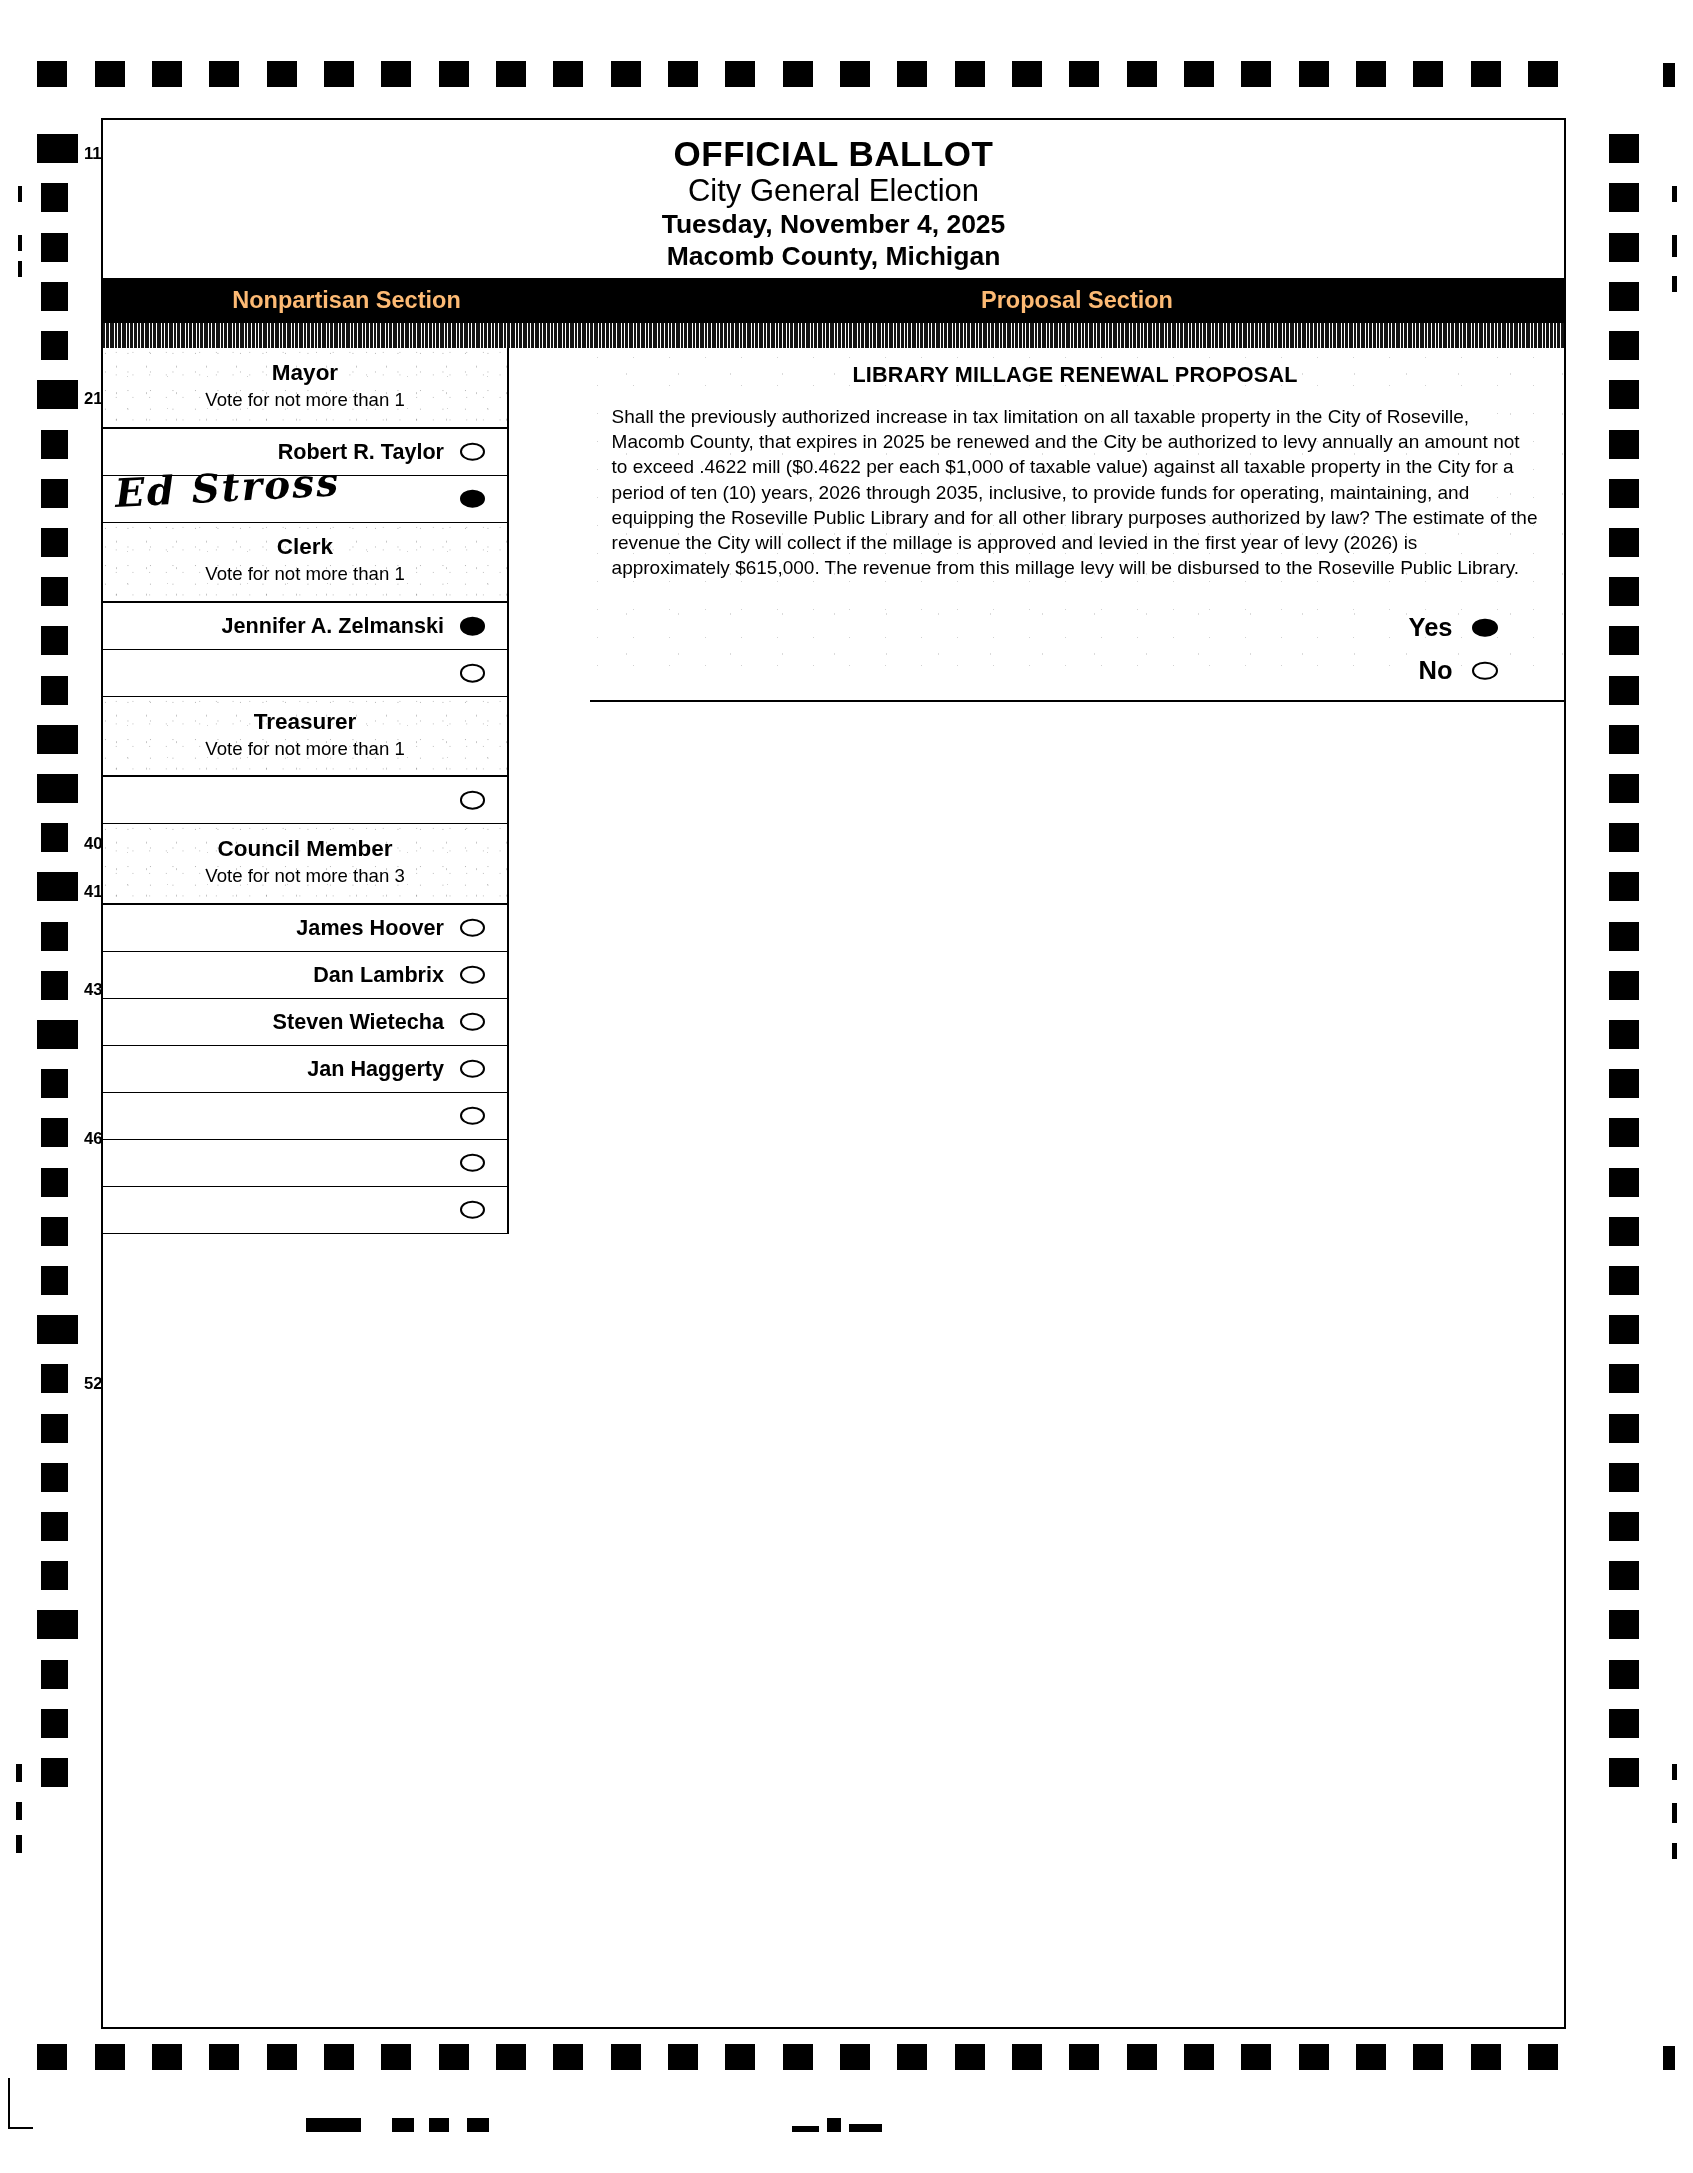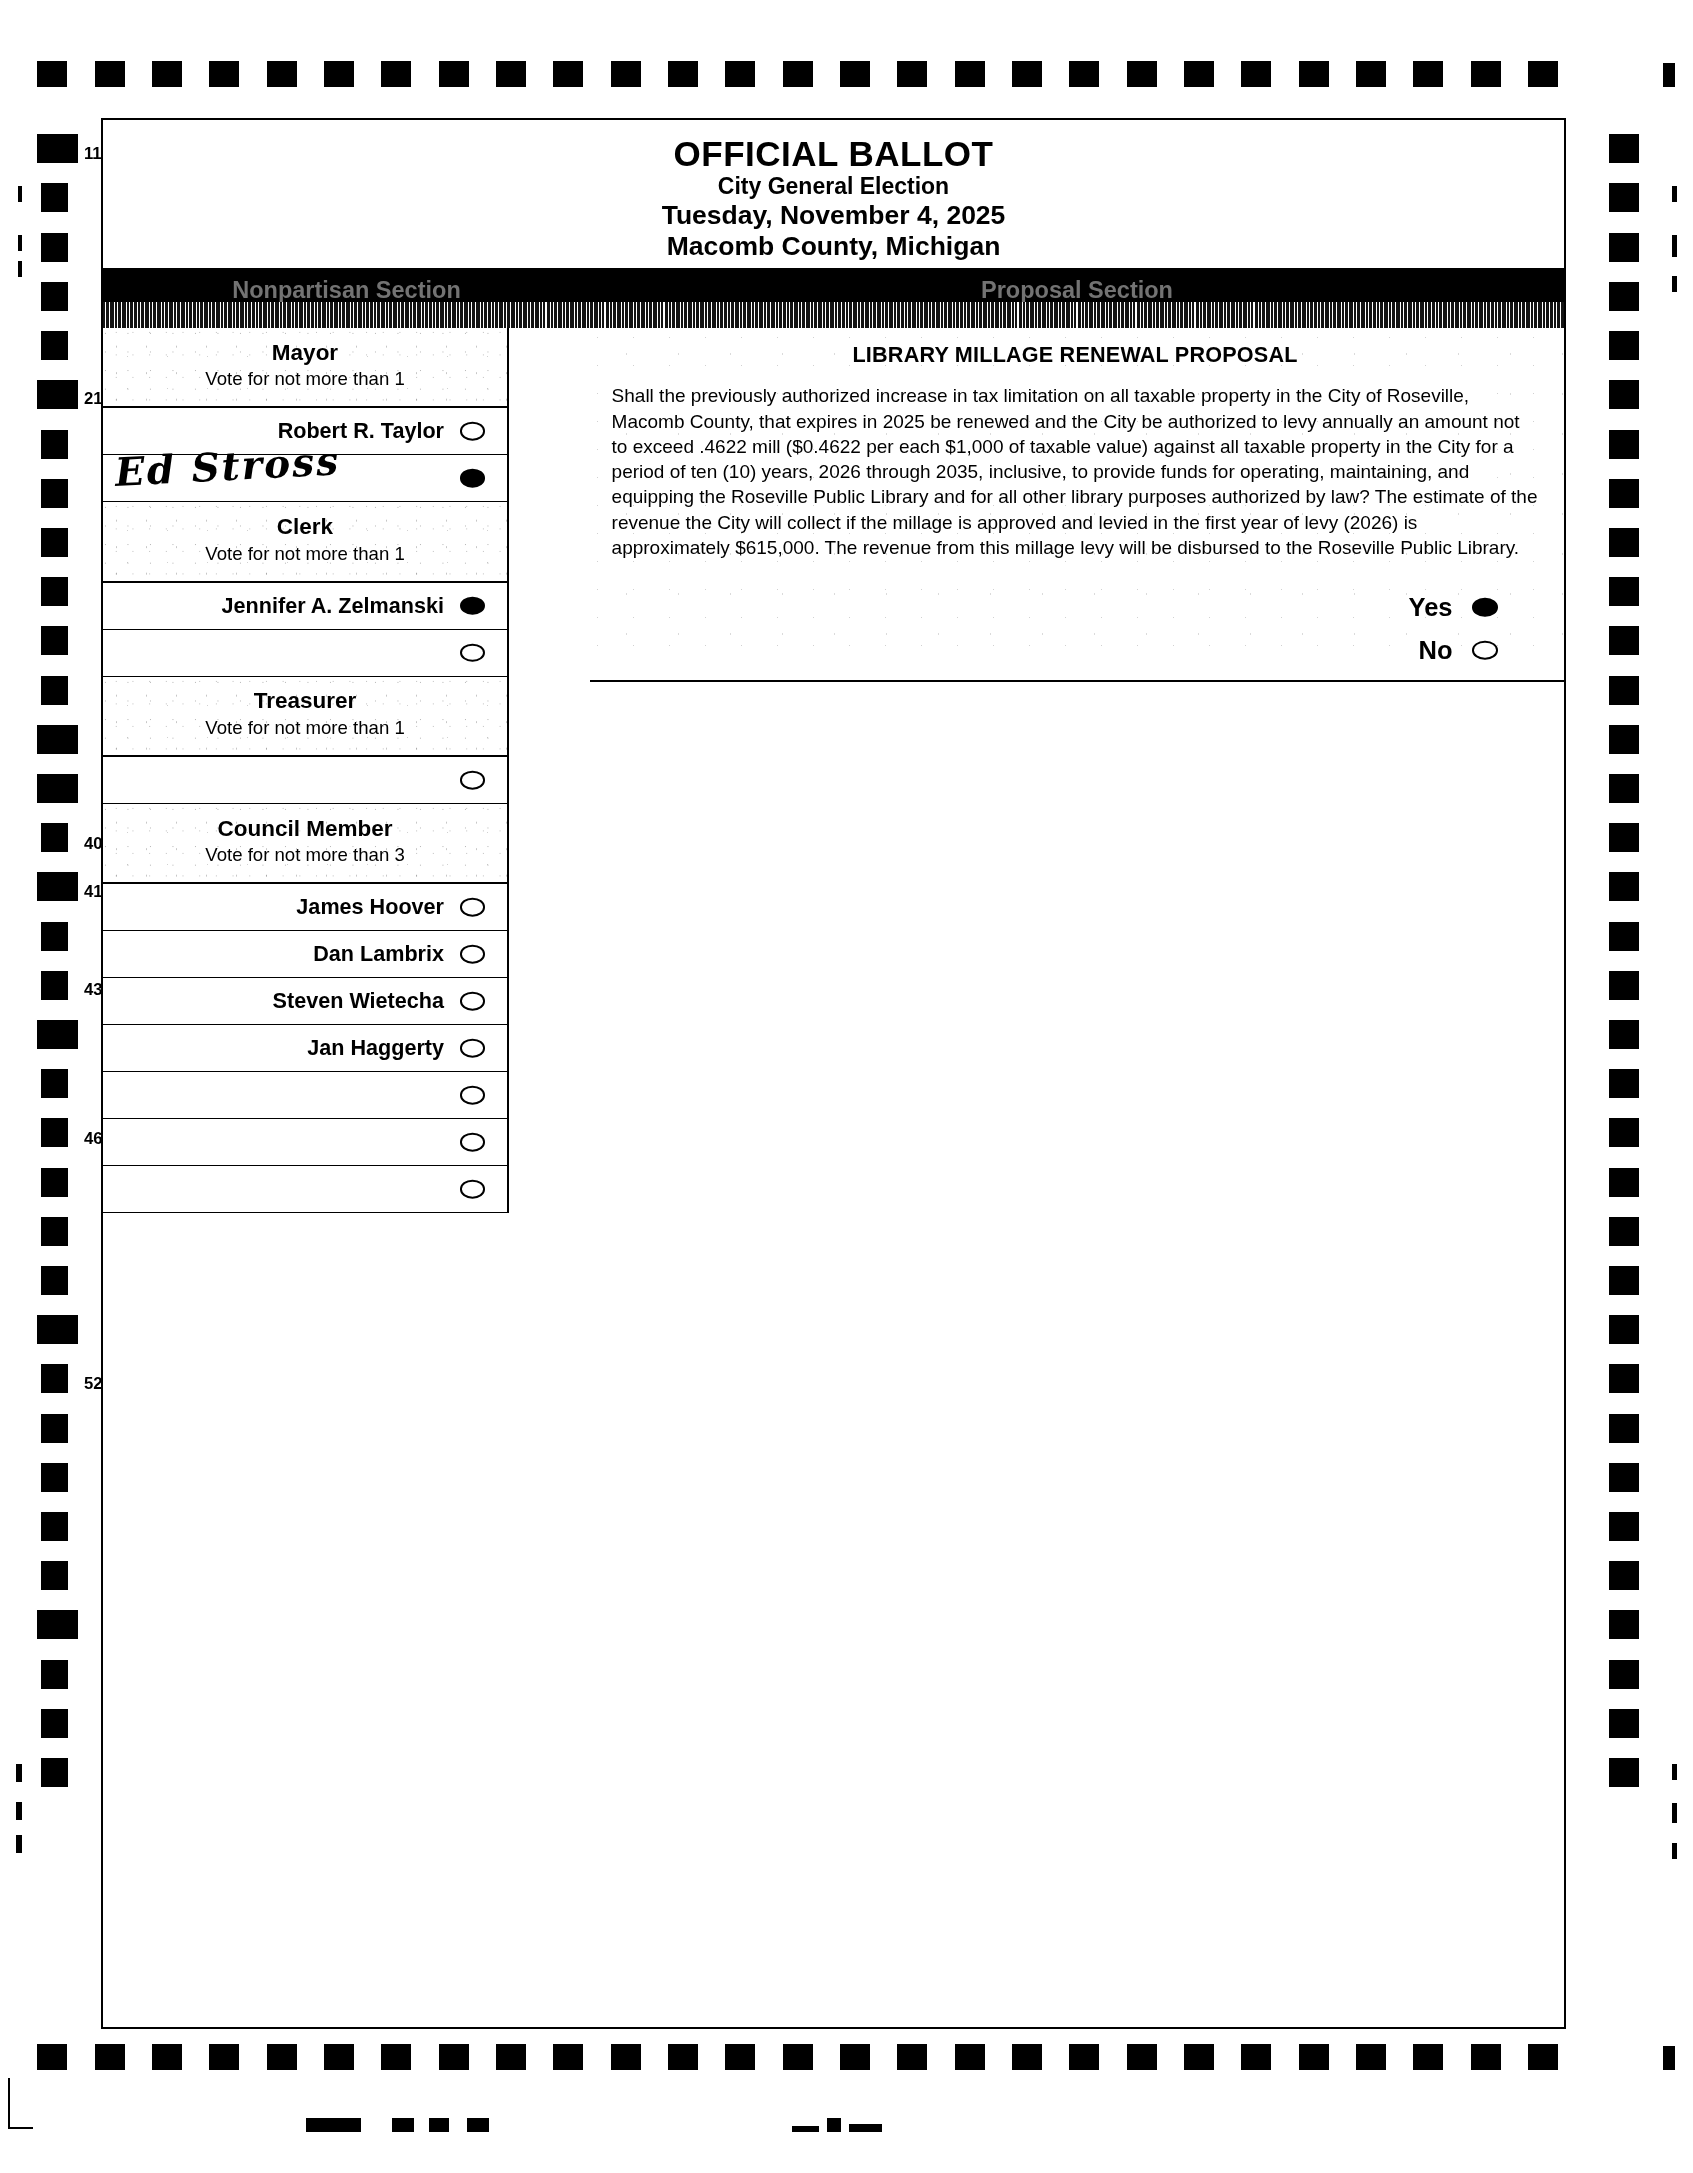--- a/index.html
+++ b/index.html
@@ -13,27 +13,27 @@
   
   .tmark{position:absolute;background:#000;}
 
   
   #ballot{position:absolute;left:101px;top:118px;width:1465px;height:1911px;
           border:2px solid #000;background:#fff;box-sizing:border-box;}
 
   
   #hdr{text-align:center;padding:13.7px 0 5.9px 0;}
   #hdr .l1{font-size:35px;font-weight:bold;letter-spacing:0.5px;line-height:1.12;}
-  #hdr .l2{font-size:23px;font-weight:bold;line-height:1.18;}
+  #hdr .l2{font-size:31px;font-weight:normal;line-height:1.18;}
   #hdr .l3{font-size:26.5px;font-weight:bold;line-height:1.18;}
   #hdr .l4{font-size:26.5px;font-weight:bold;line-height:1.18;}
   #hdr .l5{font-size:26.5px;font-weight:bold;line-height:1.18;}
 
   
-  #secbar{position:relative;height:34px;background:#000;color:#737373;}
+  #secbar{position:relative;height:45px;background:#000;color:#fdba74;}
   #secbar .np{position:absolute;left:0;top:0;width:487px;height:45px;
               display:flex;align-items:center;justify-content:center;
               font-size:23.5px;font-weight:bold;}
   #secbar .pr{position:absolute;left:487px;top:0;right:0;height:45px;
               display:flex;align-items:center;justify-content:center;
               font-size:23.5px;font-weight:bold;}
   
   #noiseband{height:25.5px;background:#000;
      background-image:
        repeating-linear-gradient(90deg,#000 0 2px,#fff 2px 2.9px,#000 2.9px 5.9px,#fff 5.9px 6.9px,#000 6.9px 10.8px,#fff 10.8px 11.8px),

